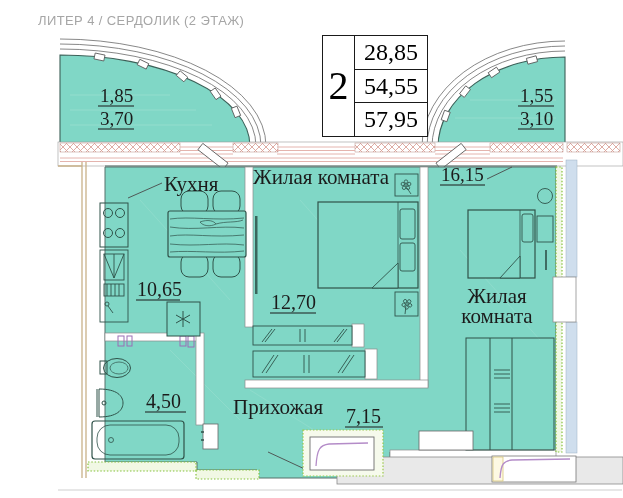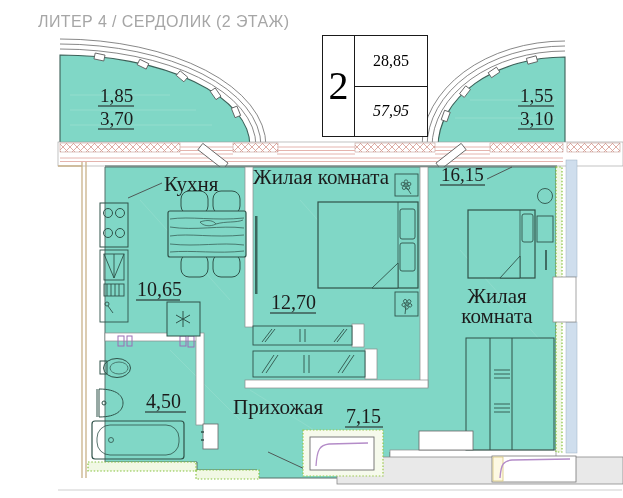--- a/index.html
+++ b/index.html
@@ -1,41 +1,42 @@
 <!DOCTYPE html>
 <html><head>
 <meta charset="utf-8">
 <style>
   html,body{margin:0;padding:0;background:#fff;}
   #stage{position:relative;width:623px;height:498px;background:#fff;overflow:hidden;
          font-family:"Liberation Serif",serif;}
   #plan-title{position:absolute;left:38px;top:13px;font-family:"Liberation Sans",sans-serif;
-         font-size:16px;letter-spacing:.4px;color:#a6a6a6;white-space:nowrap;}
+         font-size:13px;letter-spacing:.4px;color:#a6a6a6;white-space:nowrap;}
   .area-table{position:absolute;left:322px;top:35px;width:104px;height:100px;
          border:1.6px solid #1a1a1a;display:flex;background:#fff;z-index:5;}
   .at-rooms{width:31px;display:flex;align-items:center;justify-content:center;
          font-size:40px;border-right:1.6px solid #1a1a1a;line-height:1;}
   .at-col{flex:1;display:flex;flex-direction:column;}
   .at-cell{flex:1;display:flex;align-items:center;justify-content:center;
-         font-size:16px;border-bottom:1.6px solid #1a1a1a;}
-  .at-cell:last-child{border-bottom:none;font-style:italic;}
+         font-size:24px;border-bottom:1.6px solid #1a1a1a;}
+  .at-cell:last-child{border-bottom:none;}
   svg{position:absolute;left:0;top:0;}
   svg text{font-family:"Liberation Serif",serif;fill:#1b1b1b;}
 </style>
 </head>
 <body>
 
 <div id="stage">
 
   <div id="plan-title">ЛИТЕР 4 / СЕРДОЛИК (2 ЭТАЖ)</div>
 
   <div class="area-table">
     <div class="at-rooms">2</div>
     <div class="at-col">
       <div class="at-cell">28,85</div>
+      <div class="at-cell">54,55</div>
       <div class="at-cell">57,95</div>
     </div>
   </div>
 
   <svg width="623" height="498" viewBox="0 0 623 498">
     <defs>
       <pattern id="xh" width="7" height="7" patternUnits="userSpaceOnUse">
         <path d="M0,7 L7,0 M0,0 L7,7" stroke="#dba49b" stroke-width="0.9" fill="none"></path>
       </pattern>
       <g id="flower" stroke="#2f5249" stroke-width="0.8" fill="none">

